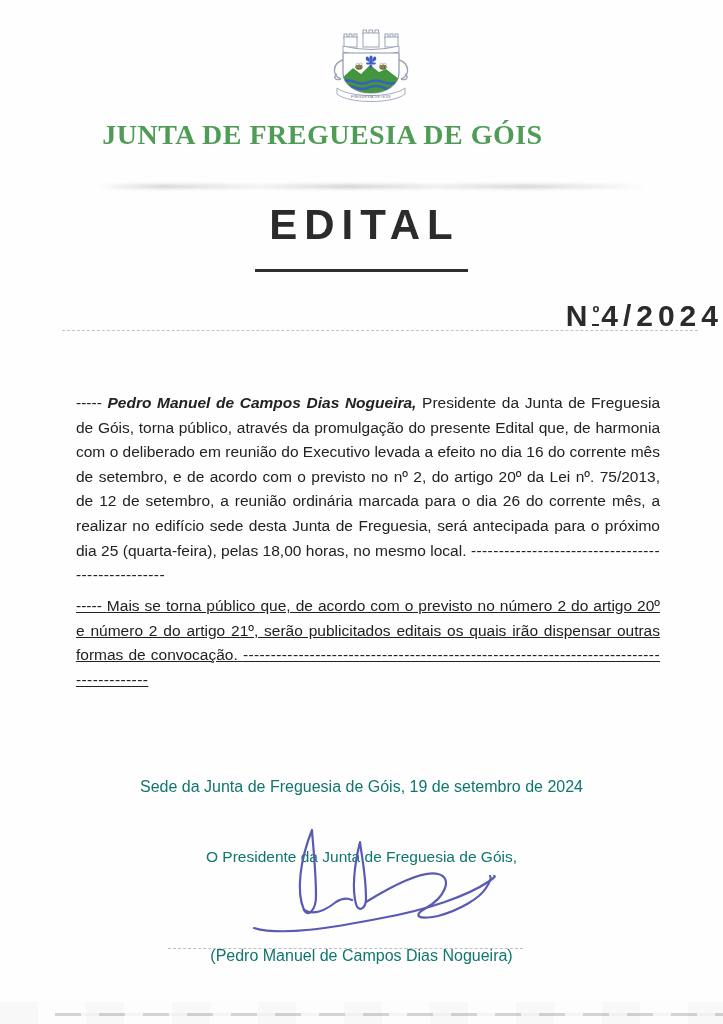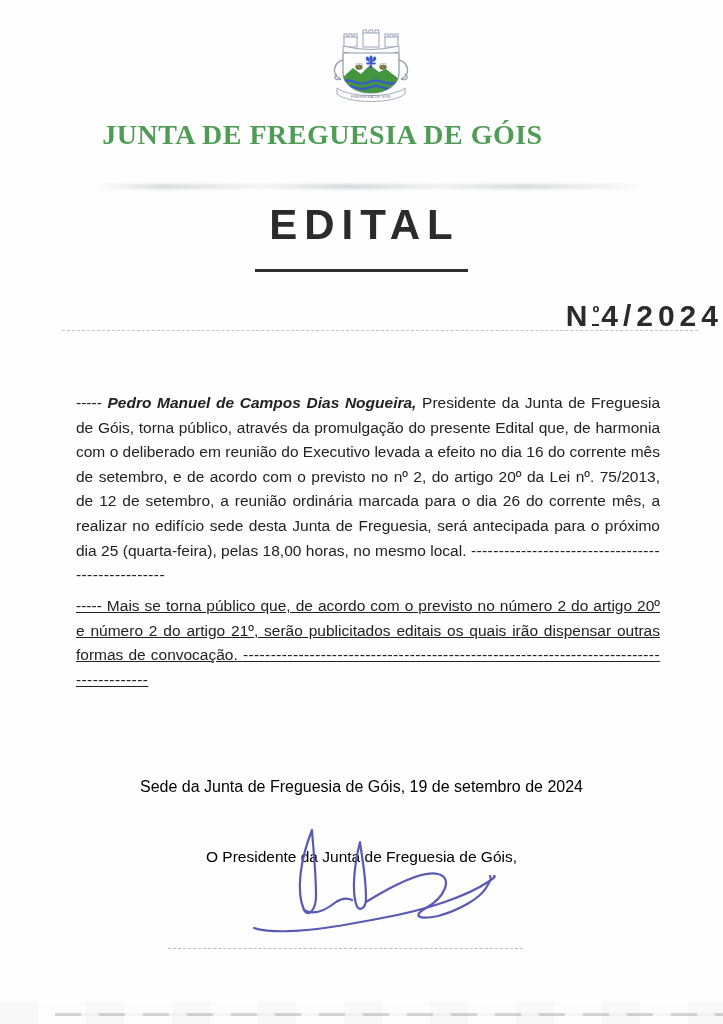--- a/index.html
+++ b/index.html
@@ -36,21 +36,21 @@
   .para{
     position:absolute;left:60px;width:584px;margin:16px;
     font-size:15.5px;line-height:24.6px;text-align:justify;color:#222;
   }
   .p1{top:375px;}
   .p2{top:578px;text-decoration:underline;}
   .p3{top:680px;}
   .author{font-weight:bold;font-style:italic;}
   .filler{letter-spacing:0.4px;}
   
-  .center-line{position:absolute;left:0;width:723px;text-align:center;color:#000000;}
+  .center-line{position:absolute;left:0;width:723px;text-align:center;color:#0f766e;}
   .place-date{top:776px;font-size:16px;line-height:22px;}
   .sig-title{top:846px;font-size:15.5px;line-height:22px;}
   .sig-name{top:945px;font-size:16px;line-height:22px;z-index:3;}
   
   .signature{position:absolute;left:242px;top:826px;width:265px;height:122px;z-index:4;}
   
   .artifact{position:absolute;pointer-events:none;}
   .smudge-line{
     left:95px;top:184px;width:552px;height:5px;border-radius:3px;
     background:linear-gradient(90deg,rgba(90,95,100,0) 0%,rgba(90,95,100,.5) 12%,rgba(90,95,100,.15) 30%,rgba(90,95,100,.55) 46%,rgba(90,95,100,.2) 62%,rgba(90,95,100,.5) 78%,rgba(90,95,100,0) 100%);
@@ -161,14 +161,15 @@
   <div class="center-line sig-title">O Presidente da Junta de Freguesia de Góis,</div>
 
   <svg class="signature" viewBox="0 0 265 122" fill="none" stroke="#5a5ab5" stroke-width="2.2" stroke-linecap="round">
     <path d="M 70 4 C 58 34 54 66 62 84 C 66 92 74 84 74 70 C 74 45 71 20 70 4"></path>
     <path d="M 62 84 C 72 90 84 84 94 76 C 100 72 106 72 110 74"></path>
     <path d="M 118 16 C 112 40 110 64 114 78 C 116 86 124 84 124 72 C 124 50 120 32 118 16"></path>
     <path d="M 124 76 C 150 60 180 44 196 48 C 212 52 202 72 184 82 C 170 90 176 94 196 90 C 218 84 238 72 244 62 C 248 56 250 52 248 50"></path>
     <path d="M 12 102 C 40 110 90 102 140 92 C 185 84 225 70 246 56 C 252 52 254 50 252 50"></path>
   </svg>
 
+  <div class="center-line sig-name">(Pedro Manuel de Campos Dias Nogueira)</div>
 
 </div>
 
 </body></html>

